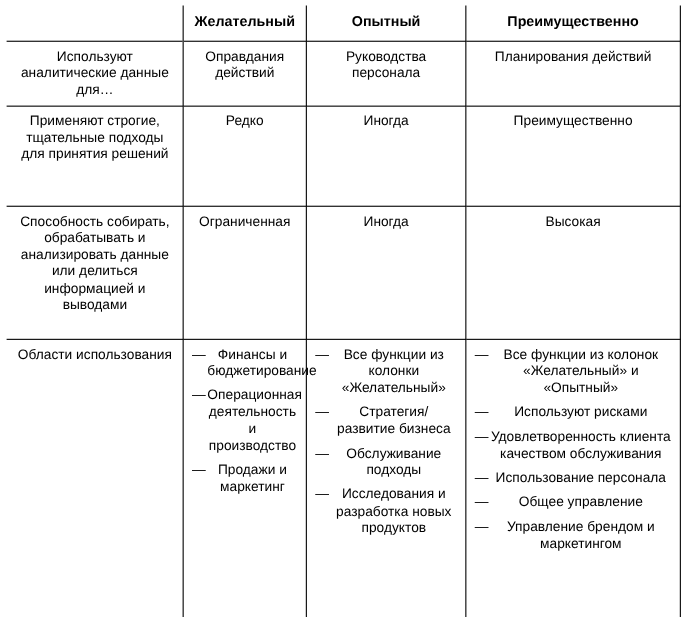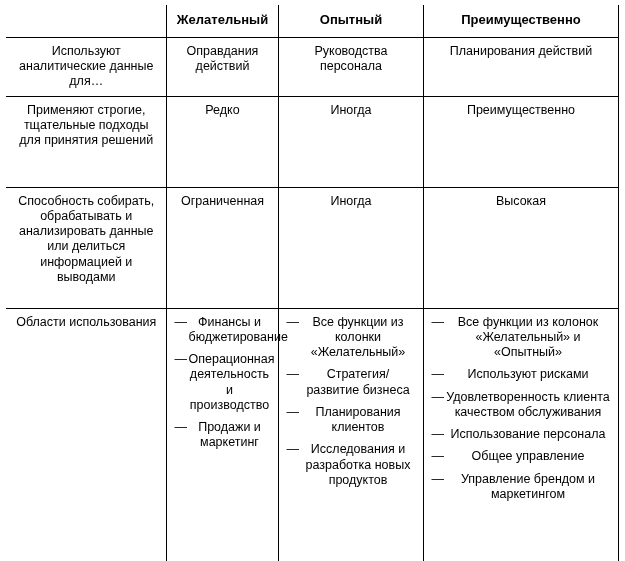--- a/index.html
+++ b/index.html
@@ -167,21 +167,21 @@
           <ul class="bullets">
               <li>Финансы и бюджетирование</li>
               <li>Операционная деятельность и производство</li>
               <li>Продажи и маркетинг</li>
             </ul>
         </td>
         <td class="sep">
           <ul class="bullets">
               <li>Все функции из колонки «Желательный»</li>
               <li>Стратегия/развитие бизнеса</li>
-              <li>Планирования клиентов</li>
+              <li>Обслуживание подходы</li>
               <li>Исследования и разработка новых продуктов</li>
             </ul>
         </td>
         <td>
           <ul class="bullets">
               <li>Все функции из колонок «Желательный» и «Опытный»</li>
               <li>Используют рисками</li>
               <li>Удовлетворенность клиента качеством обслуживания</li>
               <li>Использование персонала</li>
               <li>Общее управление</li>

